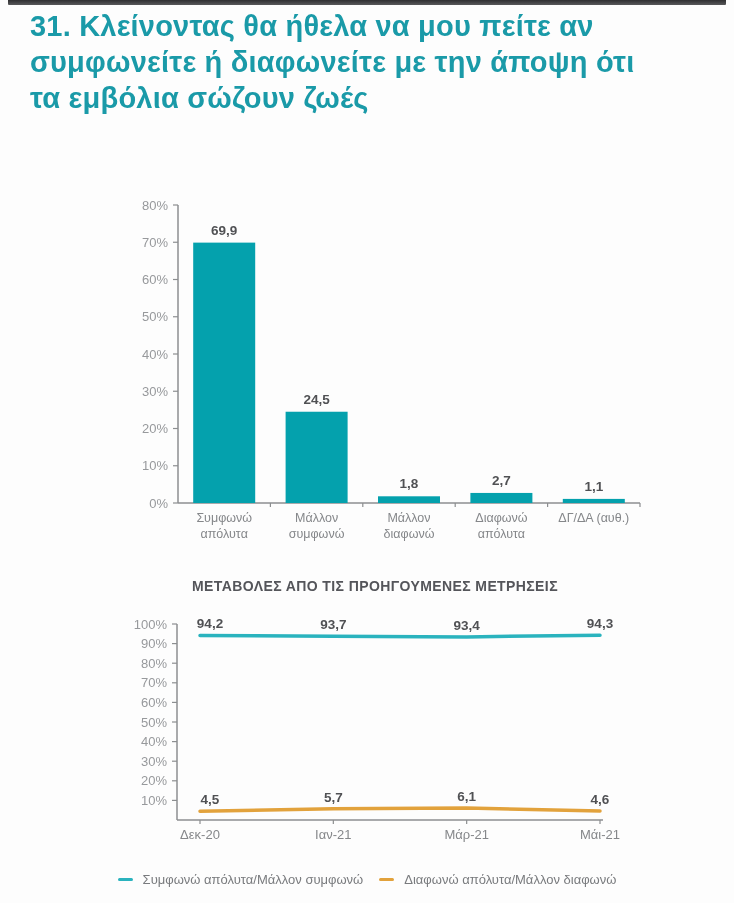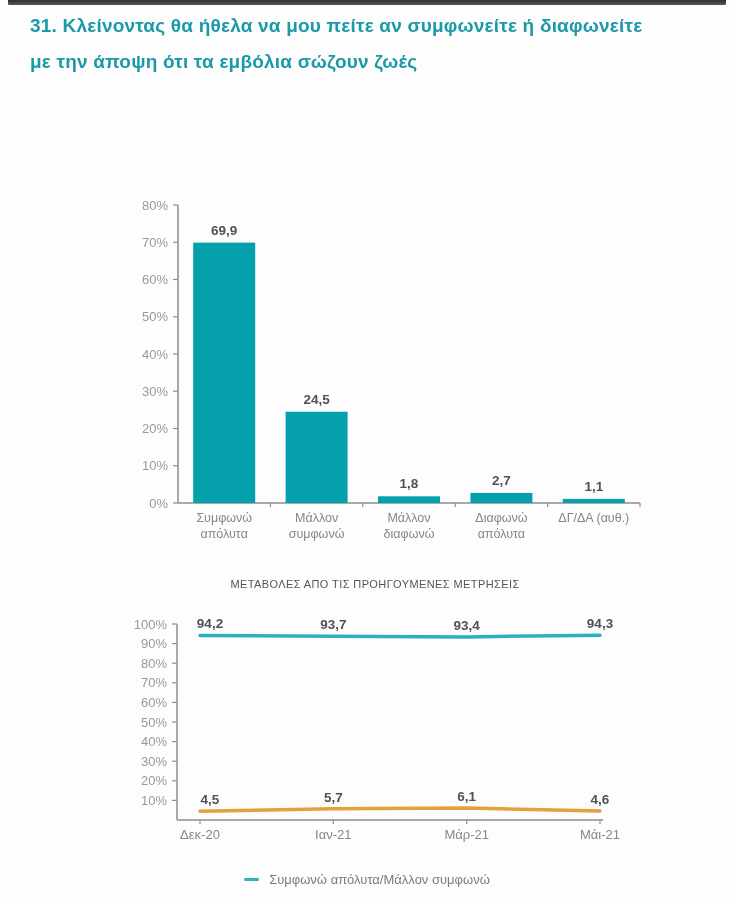--- a/index.html
+++ b/index.html
@@ -23,40 +23,40 @@
     height: 5px;
     background: linear-gradient(#2f2f31, #58585a);
     border-radius: 0 0 1px 1px;
   }
   .title {
     position: absolute;
     top: 8px;
     left: 30px;
     width: 625px;
     margin: 0;
-    font-size: 19px;
+    font-size: 29px;
     line-height: 36px;
     font-weight: bold;
     color: #1a9aa8;
     letter-spacing: 0.2px;
   }
   .bar-chart-svg {
     position: absolute;
     left: 95px;
     top: 193px;
   }
   .section-title {
     position: absolute;
     top: 578px;
     left: 75px;
     width: 600px;
     margin: 0;
     text-align: center;
-    font-size: 11px;
-    font-weight: normal;
+    font-size: 14px;
+    font-weight: bold;
     color: #54555a;
     letter-spacing: 0.4px;
   }
   .line-chart-svg {
     position: absolute;
     left: 95px;
     top: 608px;
   }
   .legend {
     position: absolute;
@@ -192,15 +192,19 @@
       <text x="238.33333333333334" y="193.828" text-anchor="middle" class="value-label">5,7</text>
       <text x="371.6666666666667" y="193.044" text-anchor="middle" class="value-label">6,1</text>
       <text x="505" y="195.984" text-anchor="middle" class="value-label">4,6</text>
     </svg>
 
   <div class="legend">
     <div class="legend-item">
       <span class="legend-dash"></span>
       <span>Συμφωνώ απόλυτα/Μάλλον συμφωνώ</span>
     </div>
+    <div class="legend-item">
+      <span class="legend-dash orange"></span>
+      <span>Διαφωνώ απόλυτα/Μάλλον διαφωνώ</span>
+    </div>
   </div>
 
 </div>
 
 </body></html>

